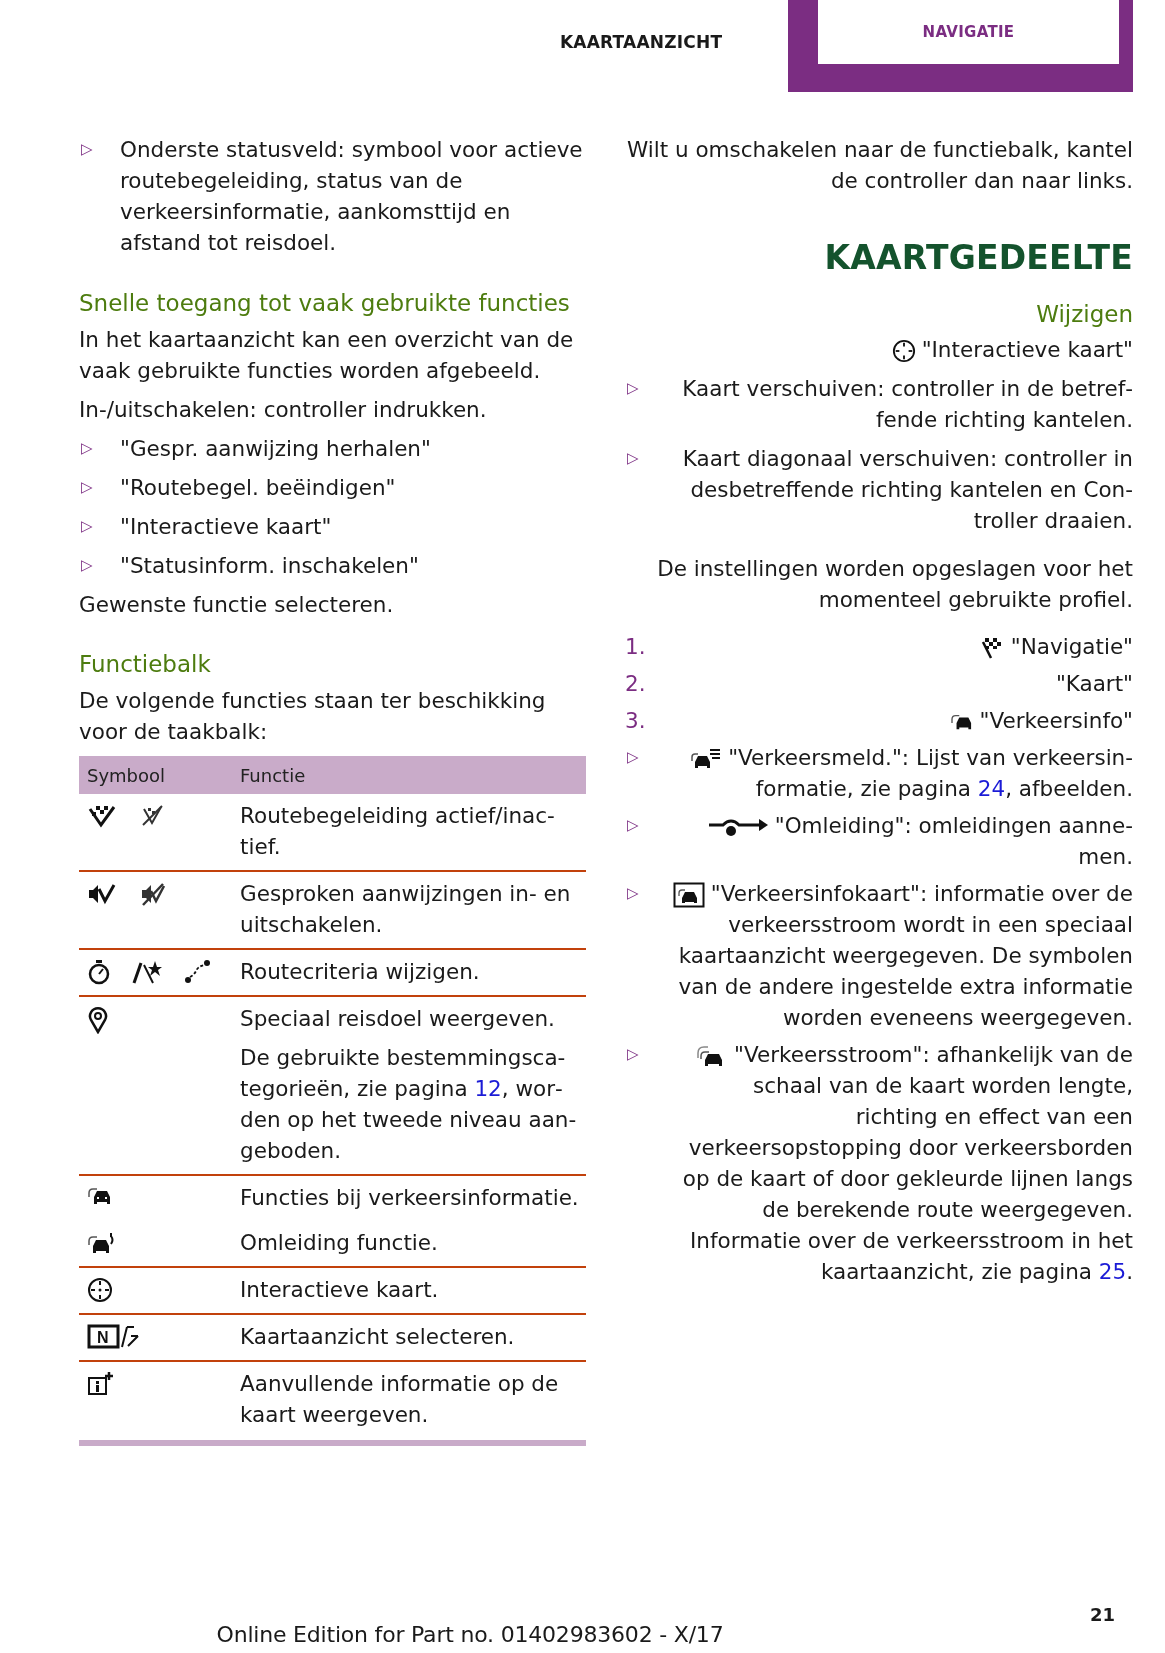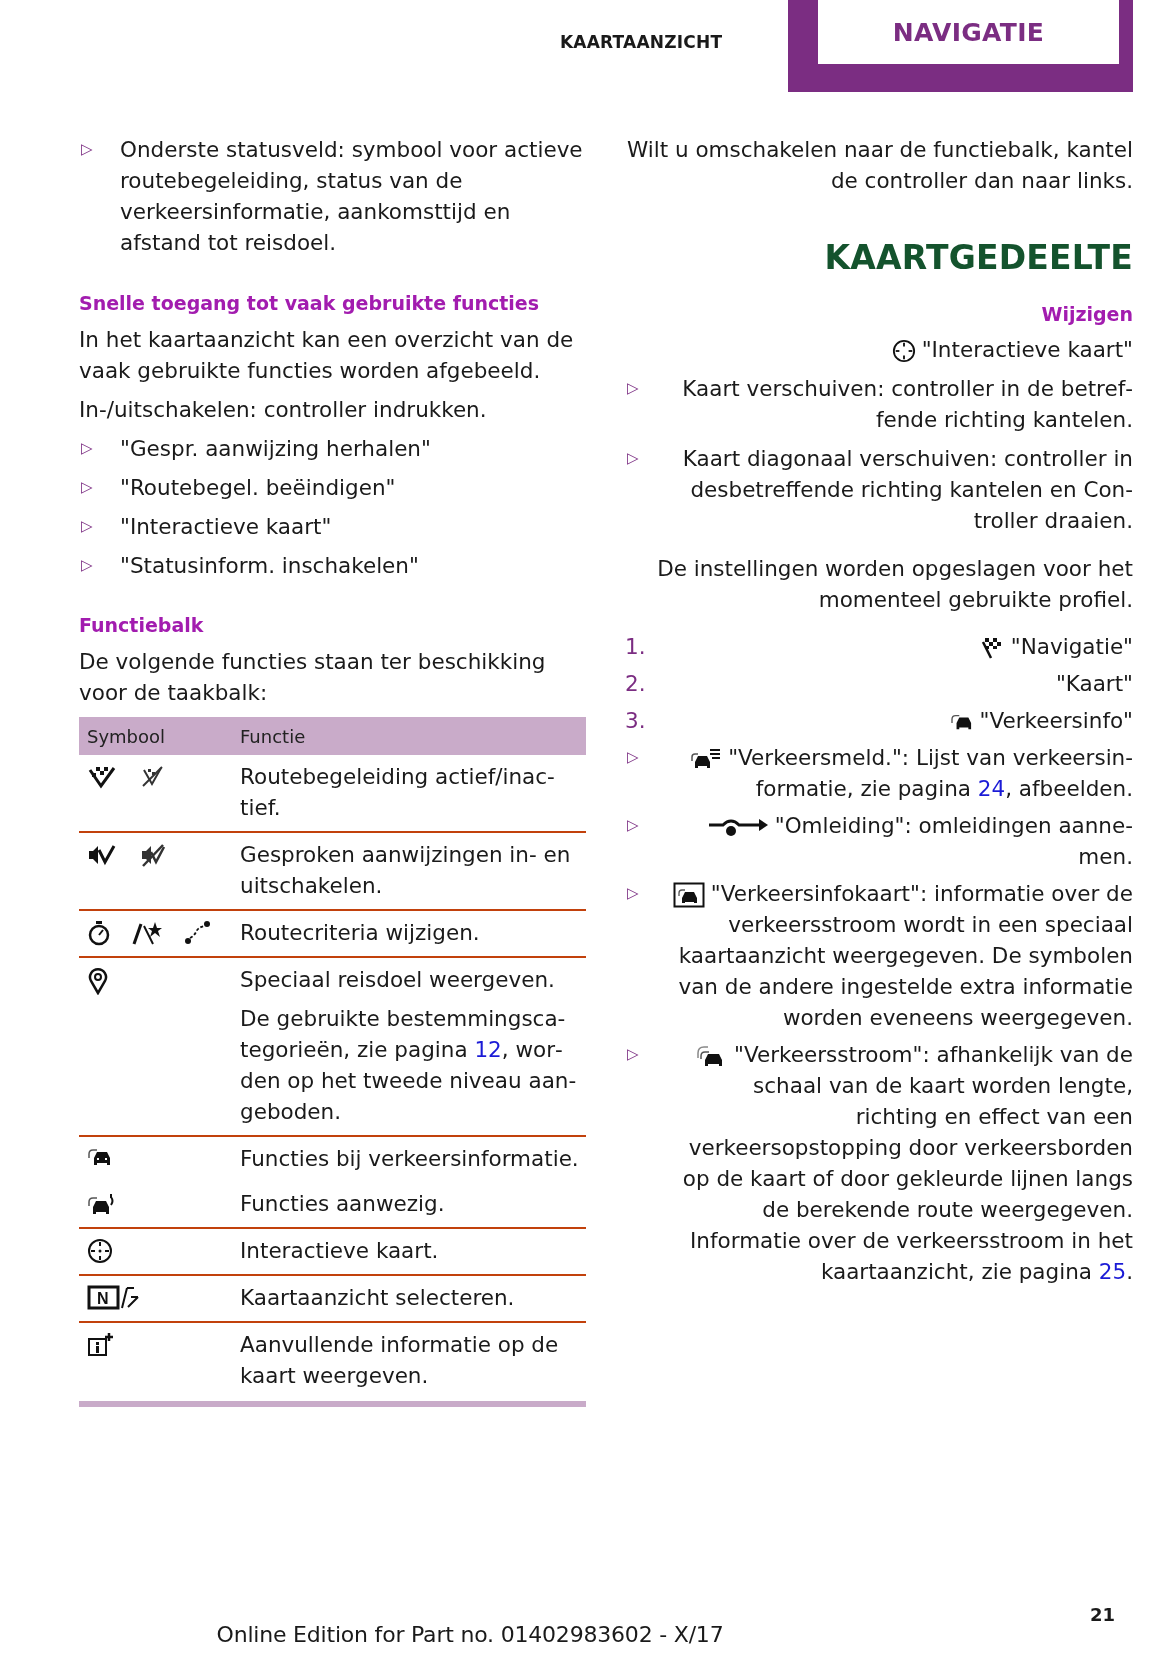--- a/index.html
+++ b/index.html
@@ -2,26 +2,26 @@
 <html><head>
 <meta charset="utf-8">
 <style>
   html, body { margin:0; padding:0; }
   body { width:1165px; height:1653px; background:#ffffff; position:relative; overflow:hidden;
          font-family:"DejaVu Sans", "Liberation Sans", sans-serif; color:#1a1a1a; }
   .abs { position:absolute; }
   .hdr-section { left:560px; top:32px; width:200px; text-align:left; font-size:17px; font-weight:bold; letter-spacing:0.2px; color:#1a1a1a; }
   .hdr-tab { left:788px; top:0; width:345px; height:92px; background:#7b2d82; }
   .hdr-tab-inner { position:absolute; left:14px; top:0; right:14px; height:64px; background:#fff;
-                   display:flex; align-items:center; justify-content:center; color:#7b2d82; font-weight:bold; font-size:25px; letter-spacing:0.3px;margin-left:16px; }
+                   display:flex; align-items:center; justify-content:center; color:#7b2d82; font-weight:bold; font-size:15px; letter-spacing:0.3px;margin-left:16px; }
   .col { position:absolute; font-size:21.5px; line-height:31px; }
   .col p { margin:0; }
   .bullet { position:relative; padding-left:41px; }
   .bullet .tri { position:absolute; left:2px; top:0; color:#7b2d82; font-size:15px; }
-  .h2 { color:#a21caf; font-weight:bold; font-size:19px; line-height:30px; }
+  .h2 { color:#4d7c0f; font-weight:normal; font-size:23px; line-height:30px; }
   .h1 { color:#14532d; font-weight:bold; font-size:33px; line-height:43px; letter-spacing:0.2px; }
   .link { color:#1b1bd6; }
   .num { position:absolute; left:0; top:0; color:#7b2d82; }
   .ico { display:inline-block; vertical-align:middle; margin-right:6px; }
   table.ft { border-collapse:collapse; width:507px; font-size:21.5px; line-height:31px; }
   table.ft th { background:#c9abc9; text-align:left; font-weight:normal; font-size:18px; height:38px; padding:0 0 0 8px; color:#222; }
   table.ft th.fn { padding-left:0; }
   table.ft td { vertical-align:top; padding:6px 0 8px 0; border-bottom:2px solid #c2410c; }
   table.ft td.sym { width:153px; padding-left:8px; padding-top:9px; }
   table.ft td p { margin:0; }
@@ -46,20 +46,21 @@
     <span>Onderste statusveld: symbool voor actieve routebegeleiding, status van de verkeersin­formatie, aankomsttijd en afstand tot reis­doel.</span>
   </p>
 
   <div class="h2" style="margin-top:30px;">Snelle toegang tot vaak gebruikte functies</div>
   <p style="margin-top:6px;">In het kaartaanzicht kan een overzicht van de vaak gebruikte functies worden afgebeeld.</p>
   <p style="margin-top:8px;">In-/uitschakelen: controller indrukken.</p>
   <p class="bullet" style="margin-top:8px;"><span class="tri">▷</span><span>"Gespr. aanwijzing herhalen"</span></p>
   <p class="bullet" style="margin-top:8px;"><span class="tri">▷</span><span>"Routebegel. beëindigen"</span></p>
   <p class="bullet" style="margin-top:8px;"><span class="tri">▷</span><span>"Interactieve kaart"</span></p>
   <p class="bullet" style="margin-top:8px;"><span class="tri">▷</span><span>"Statusinform. inschakelen"</span></p>
+  <p style="margin-top:8px;">Gewenste functie selecteren.</p>
 
   <div class="h2" style="margin-top:29px;">Functiebalk</div>
   <p style="margin-top:6px; width:470px;">De volgende functies staan ter beschikking voor de taakbalk:</p>
 
   <table class="ft" style="margin-top:9px;">
     <tbody>
         <tr>
       <th>Symbool</th>
       <th class="fn">Functie</th>
     </tr>
@@ -168,21 +169,21 @@
     </tr>
     <tr>
       <td class="sym">
         <span><svg width="30" height="26" viewBox="0 0 30 26">
                 <path d="M2 15 v-4 q0 -4 4 -4 h4" stroke="#555" stroke-width="1.5" fill="none"></path>
                 <path d="M6 16 l3 -6 h10 l3 6 v7 h-3 v-2 h-10 v2 h-3z" fill="#111"></path>
                 <path d="M24 14 q3 -4 0 -8 M24 3 v4" stroke="#111" stroke-width="2" fill="none"></path>
               </svg></span>
       </td>
       <td>
-            <p>Functies aanwezig.</p>
+            <p>Omleiding functie.</p>
           </td>
     </tr>
     <tr>
       <td class="sym">
         <span><svg width="26" height="26" viewBox="0 0 26 26">
                 <circle cx="13" cy="13" r="11" stroke="#111" stroke-width="2" fill="none"></circle>
                 <line x1="13" y1="4" x2="13" y2="8" stroke="#111" stroke-width="2"></line>
                 <line x1="13" y1="18" x2="13" y2="22" stroke="#111" stroke-width="2"></line>
                 <line x1="4" y1="13" x2="8" y2="13" stroke="#111" stroke-width="2"></line>
                 <line x1="18" y1="13" x2="22" y2="13" stroke="#111" stroke-width="2"></line>

